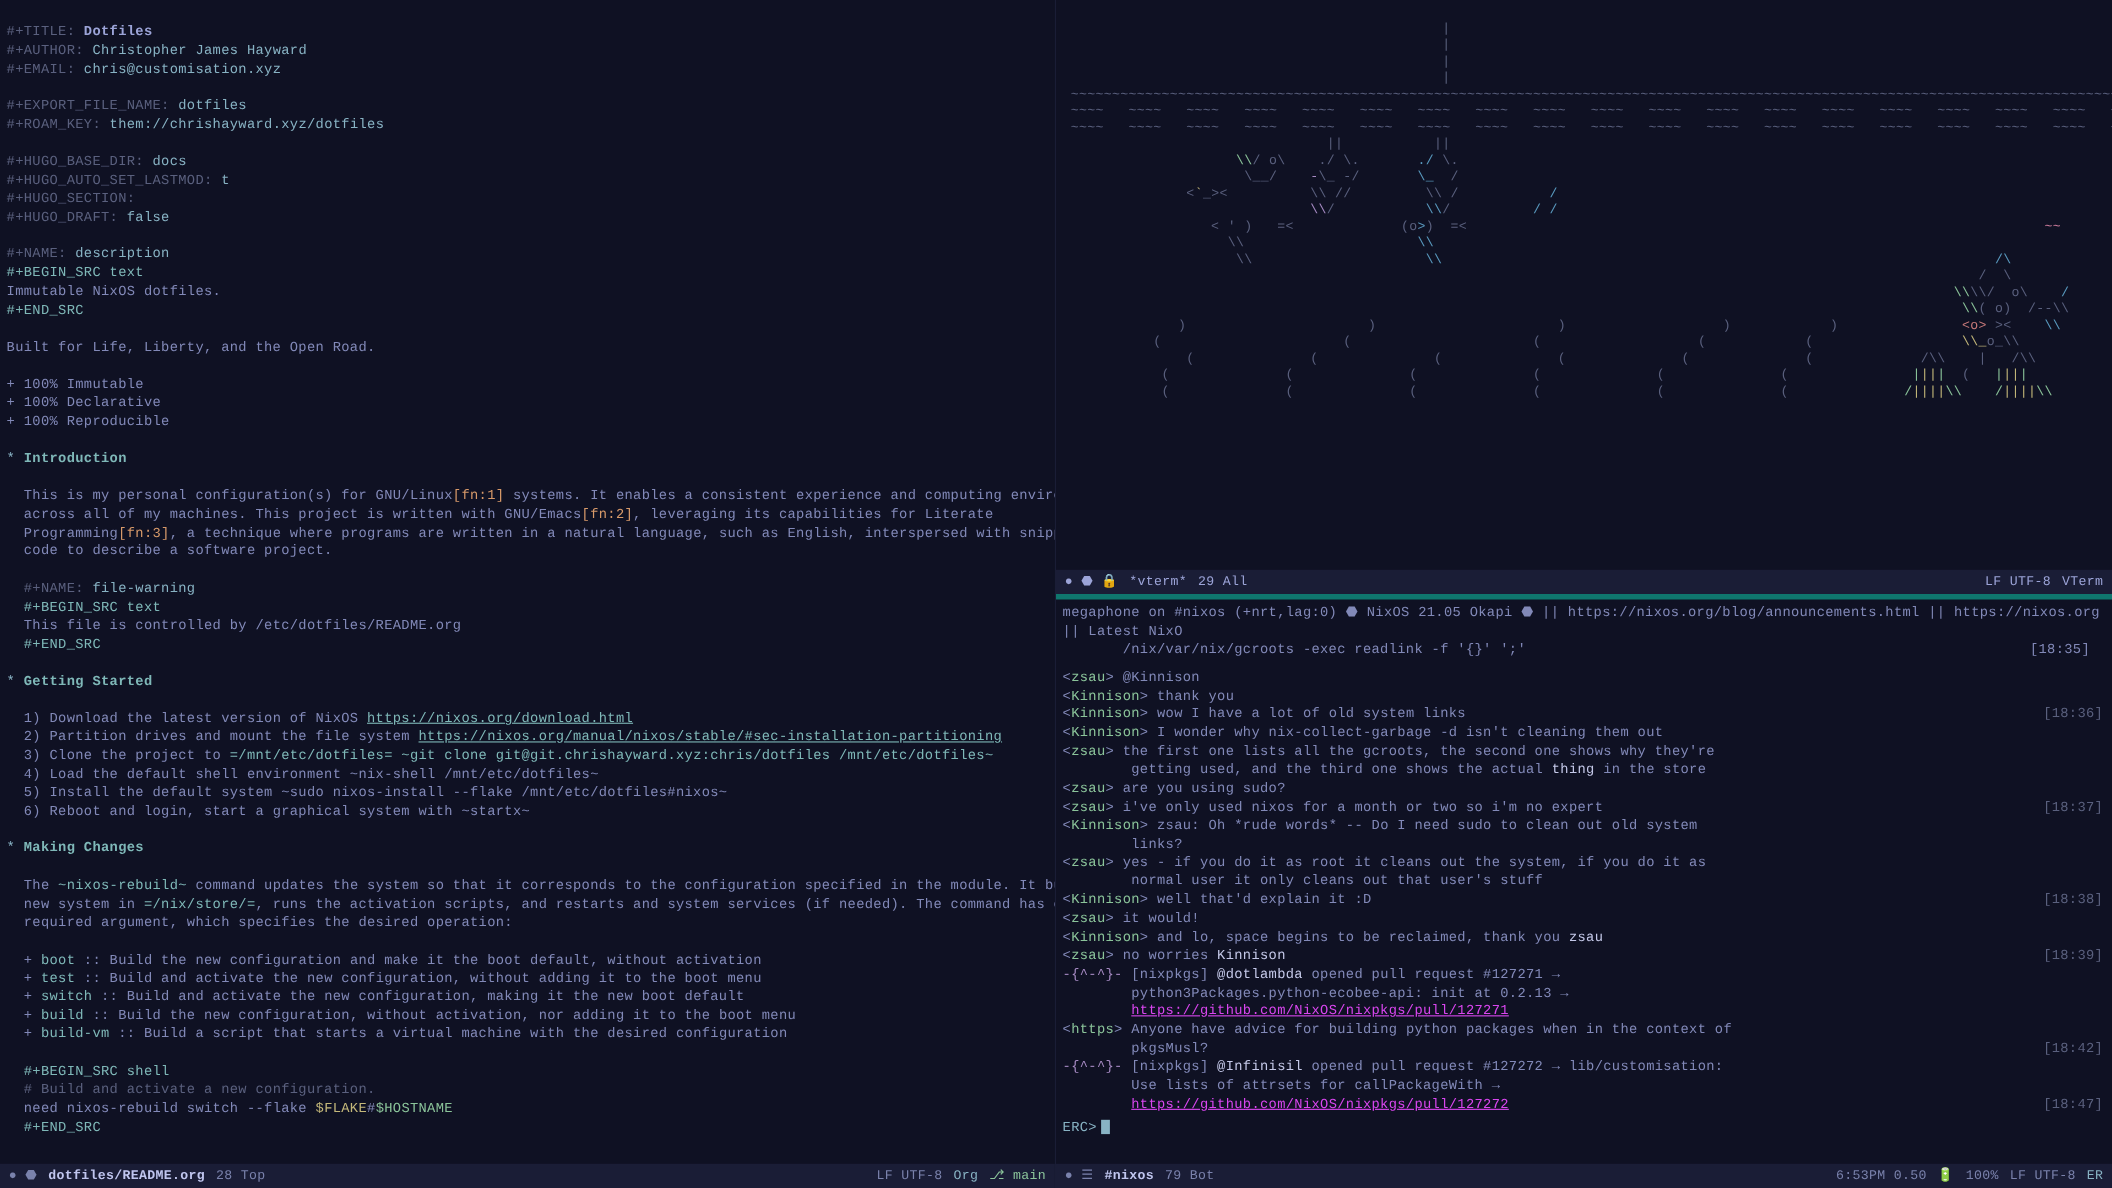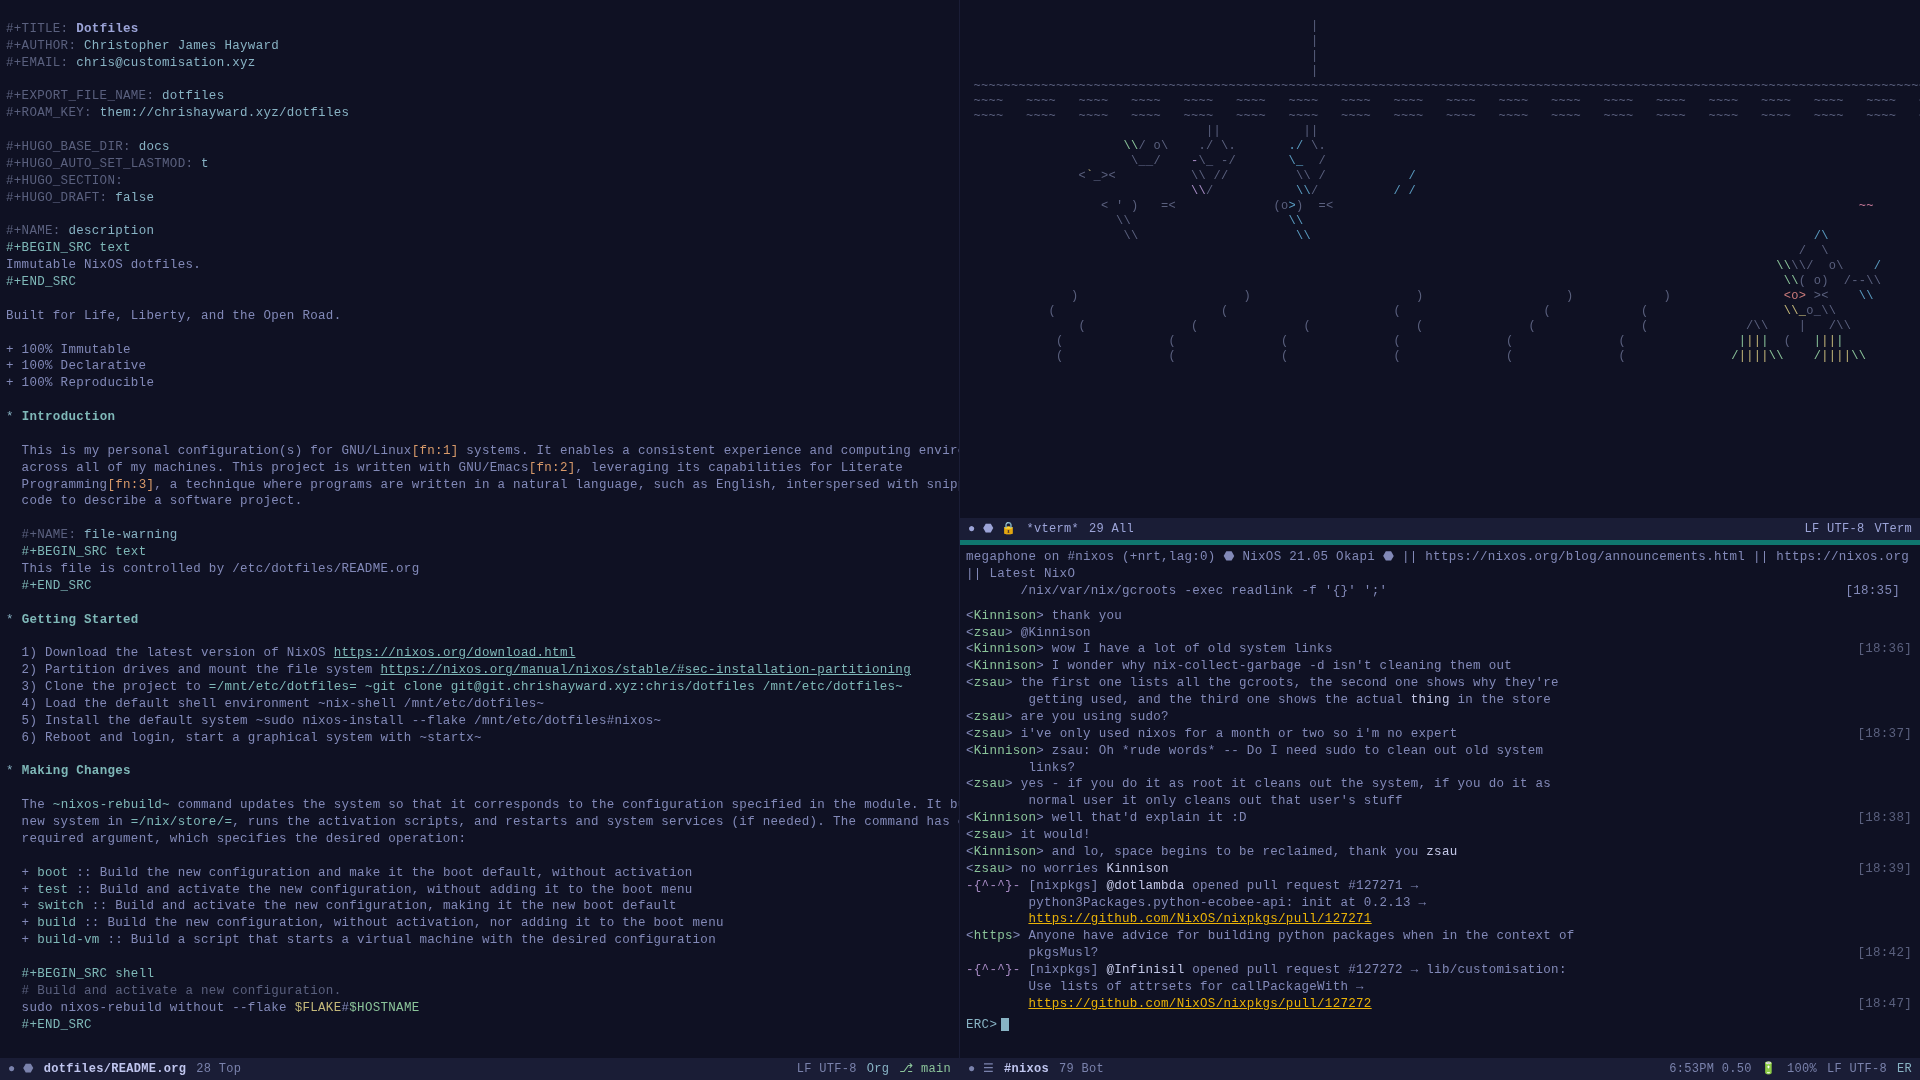--- a/index.html
+++ b/index.html
@@ -69,21 +69,21 @@
 .ascii .r { color:#c97a7a; }
 .ascii .p { color:#a78bc4; }
 .ascii .m { color:#c97a9a; }
 
 .irc-lines { padding:4px 6px; }
 .irc-lines .nick { color:#8bc49a; }
 .irc-lines .time { color:#5a607e; float:right; margin-right:2px; }
 .irc-lines .line { display:block; }
 .irc-lines .msg { color:#8289b8; }
 .irc-lines .hl { color:#c4c8e8; }
-.irc-lines .lk { color:#eab308; text-decoration:underline; }
+.irc-lines .lk { color:#d946ef; text-decoration:underline; }
 .irc-lines .bot { color:#a78bc4; }
 .erc-prompt { color:#88b3c4; padding:0 6px; }
 .erc-prompt .cursor { background:#88b3c4; display:inline-block; width:8px; height:13px; vertical-align:middle; margin-left:4px;}
 .vterm-bar {
   position:absolute; bottom:0; left:0; right:0;
   height:22px; background:#1a1d36; color:#9ca4d8;
   display:flex; align-items:center; padding:0 8px; gap:10px; font-size:12px;
 }
 .vterm-bar .left, .vterm-bar .right { display:flex; gap:10px; align-items:center; }
 .vterm-bar .right { margin-left:auto; }
@@ -149,21 +149,21 @@
   <span class="body">required argument, which specifies the desired operation:</span>
 
   <span class="body">+ <span class="teal">boot</span><span> :: Build the new configuration and make it the boot default, without activation</span></span>
   <span class="body">+ <span class="teal">test</span><span> :: Build and activate the new configuration, without adding it to the boot menu</span></span>
   <span class="body">+ <span class="teal">switch</span><span> :: Build and activate the new configuration, making it the new boot default</span></span>
   <span class="body">+ <span class="teal">build</span><span> :: Build the new configuration, without activation, nor adding it to the boot menu</span></span>
   <span class="body">+ <span class="teal">build-vm</span><span> :: Build a script that starts a virtual machine with the desired configuration</span></span>
 
   <span class="teal">#+BEGIN_SRC shell</span>
   <span class="dim"># Build and activate a new configuration.</span>
-  <span class="body"><span>sudo nixos-rebuild without --flake </span><span class="flake">$FLAKE</span><span>#</span><span class="host">$HOSTNAME</span></span>
+  <span class="body"><span>need nixos-rebuild switch --flake </span><span class="flake">$FLAKE</span><span>#</span><span class="host">$HOSTNAME</span></span>
   <span class="teal">#+END_SRC</span>
     </div>
 
     <div class="modeline">
       <div class="left">
         <span class="icon">● ⬣</span>
         <span class="file">dotfiles/README.org</span>
         <span class="pos">28 Top</span>
       </div>
       <div class="right">
@@ -212,22 +212,22 @@
       </div>
     </div>
   </div>
 
   <div class="pane irc">
     <div class="irc-header">
       <span>megaphone on #nixos (+nrt,lag:0) </span>⬣ <span class="hl">NixOS 21.05 Okapi</span> ⬣<span> || https://nixos.org/blog/announcements.html || https://nixos.org || Latest NixO</span><br>
       &nbsp;&nbsp;&nbsp;&nbsp;&nbsp;&nbsp;&nbsp;<span>/nix/var/nix/gcroots -exec readlink -f '{}' ';'</span><span class="time" style="float:right;margin-right:14px">[18:35]</span>
     </div>
     <div class="irc-lines" id="irc-lines">
+        <div class="line">&lt;<span class="nick">zsau</span>&gt; <span class="msg">@Kinnison</span></div>
         <div class="line">&lt;<span class="nick">Kinnison</span>&gt; <span class="msg">thank you</span></div>
-        <div class="line">&lt;<span class="nick">zsau</span>&gt; <span class="msg">@Kinnison</span></div>
         <div class="line">&lt;<span class="nick">Kinnison</span>&gt; <span class="msg">wow I have a lot of old system links</span><span class="time">[18:36]</span></div>
         <div class="line">&lt;<span class="nick">Kinnison</span>&gt; <span class="msg">I wonder why nix-collect-garbage -d isn't cleaning them out</span></div>
         <div class="line">&lt;<span class="nick">zsau</span>&gt; <span class="msg">the first one lists all the gcroots, the second one shows why they're</span></div>
         <div class="line">&nbsp;&nbsp;&nbsp;&nbsp;&nbsp;&nbsp;&nbsp;&nbsp;<span class="msg">getting used, and the third one shows the actual </span><span class="hl">thing</span><span class="msg"> in the store</span></div>
         <div class="line">&lt;<span class="nick">zsau</span>&gt; <span class="msg">are you using sudo?</span></div>
         <div class="line">&lt;<span class="nick">zsau</span>&gt; <span class="msg">i've only used nixos for a month or two so i'm no expert</span><span class="time">[18:37]</span></div>
         <div class="line">&lt;<span class="nick">Kinnison</span>&gt; <span class="msg">zsau: Oh *rude words* -- Do I need sudo to clean out old system</span></div>
         <div class="line">&nbsp;&nbsp;&nbsp;&nbsp;&nbsp;&nbsp;&nbsp;&nbsp;<span class="msg">links?</span></div>
         <div class="line">&lt;<span class="nick">zsau</span>&gt; <span class="msg">yes - if you do it as root it cleans out the system, if you do it as</span></div>
         <div class="line">&nbsp;&nbsp;&nbsp;&nbsp;&nbsp;&nbsp;&nbsp;&nbsp;<span class="msg">normal user it only cleans out that user's stuff</span></div>

